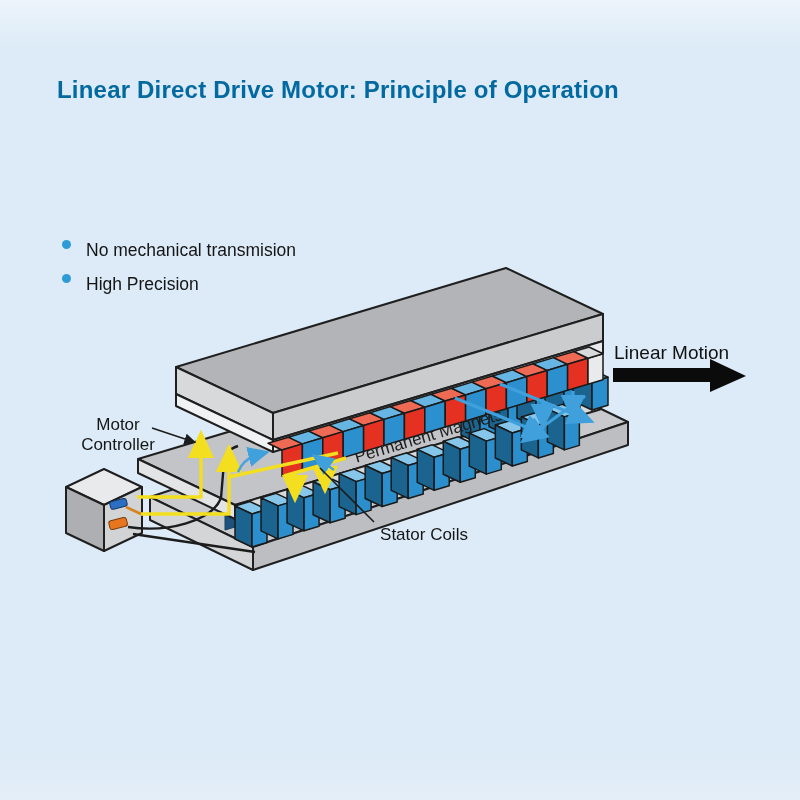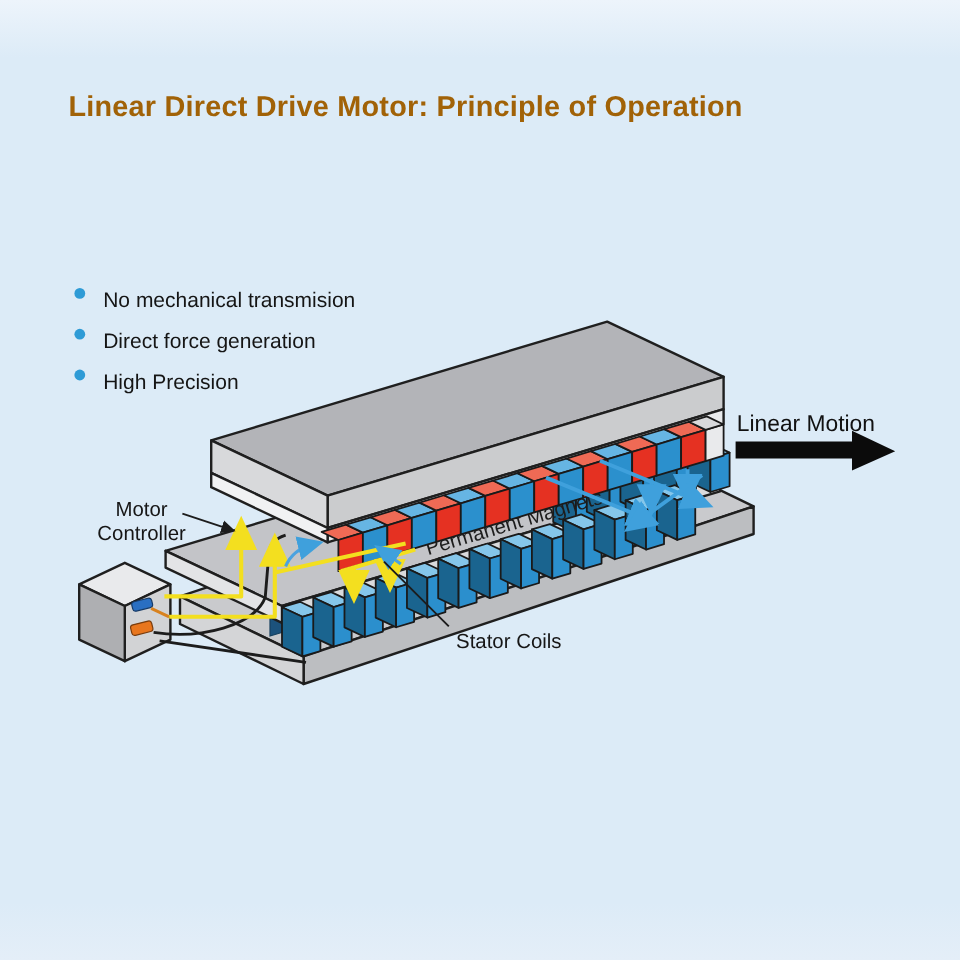--- a/index.html
+++ b/index.html
@@ -4,21 +4,21 @@
 <style>
   html,body{margin:0;padding:0;}
   body{
     width:800px;height:800px;
     background:linear-gradient(180deg,#edf4fb 0%,#dcebf7 6%,#dcebf7 94%,#e4eef8 100%);
     font-family:"Liberation Sans","DejaVu Sans",sans-serif;
     position:relative;overflow:hidden;
   }
   .page-title{
     position:absolute;left:57px;top:76px;
-    font-size:24px;font-weight:bold;color:#a16207;letter-spacing:.2px;
+    font-size:24px;font-weight:bold;color:#0369a1;letter-spacing:.2px;
   }
   ul.bullets{position:absolute;left:62px;top:240px;margin:0;padding:0;list-style:none;}
   ul.bullets li{display:flex;align-items:flex-start;margin-bottom:15px;height:19px;}
   ul.bullets .dot{width:9px;height:9px;border-radius:50%;background:#2e9bd6;margin-right:15px;flex:0 0 9px;}
   ul.bullets .btxt{font-size:17.5px;color:#151515;}
   svg{position:absolute;left:0;top:0;}
   svg text{font-family:"Liberation Sans","DejaVu Sans",sans-serif;}
   .lbl{fill:#161616;font-size:17px;}
   .lbl-lm{fill:#111;font-size:19px;}
   .lbl-pm{fill:#1d1d1d;font-size:17px;}
@@ -31,24 +31,20 @@
 </style>
 </head>
 <body>
 
 <div class="page-title">Linear Direct Drive Motor: Principle of Operation</div>
 
 <ul class="bullets">
     <li>
       <span class="dot" style="background: rgb(46, 155, 214);"></span>
       <span class="btxt">No mechanical transmision</span>
-    </li>
-    <li>
-      <span class="dot" style="background: rgb(46, 155, 214);"></span>
-      <span class="btxt">Direct force generation</span>
     </li>
     <li>
       <span class="dot" style="background: rgb(46, 155, 214);"></span>
       <span class="btxt">High Precision</span>
     </li>
   </ul>
 
 <svg width="800" height="800" viewBox="0 0 800 800">
   <defs>
     <marker id="ay" markerWidth="9" markerHeight="9" refX="4.5" refY="4.5" orient="auto">

